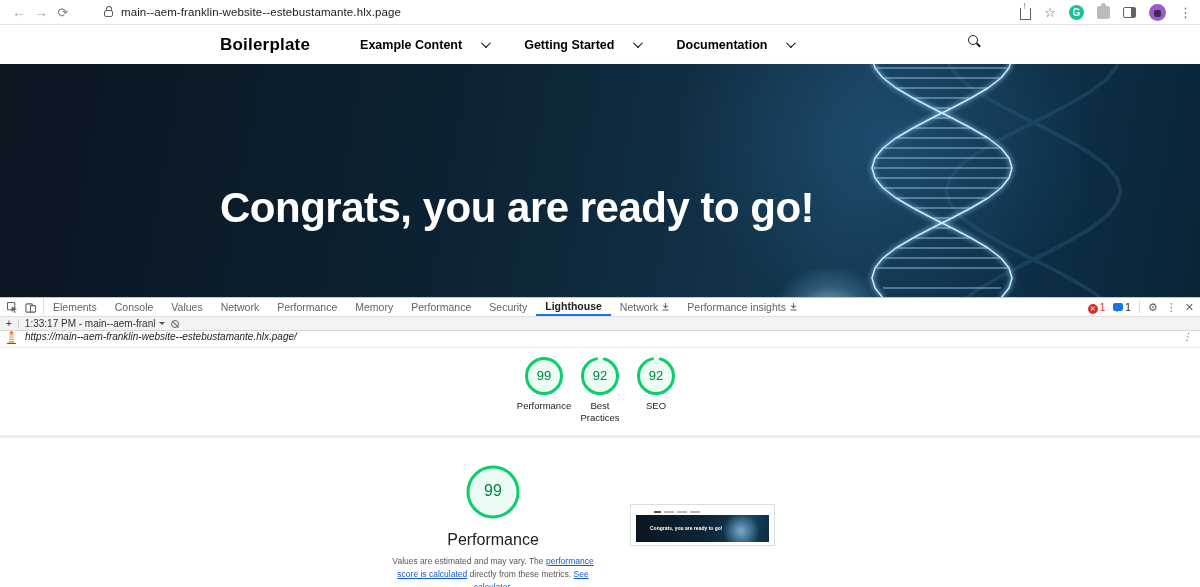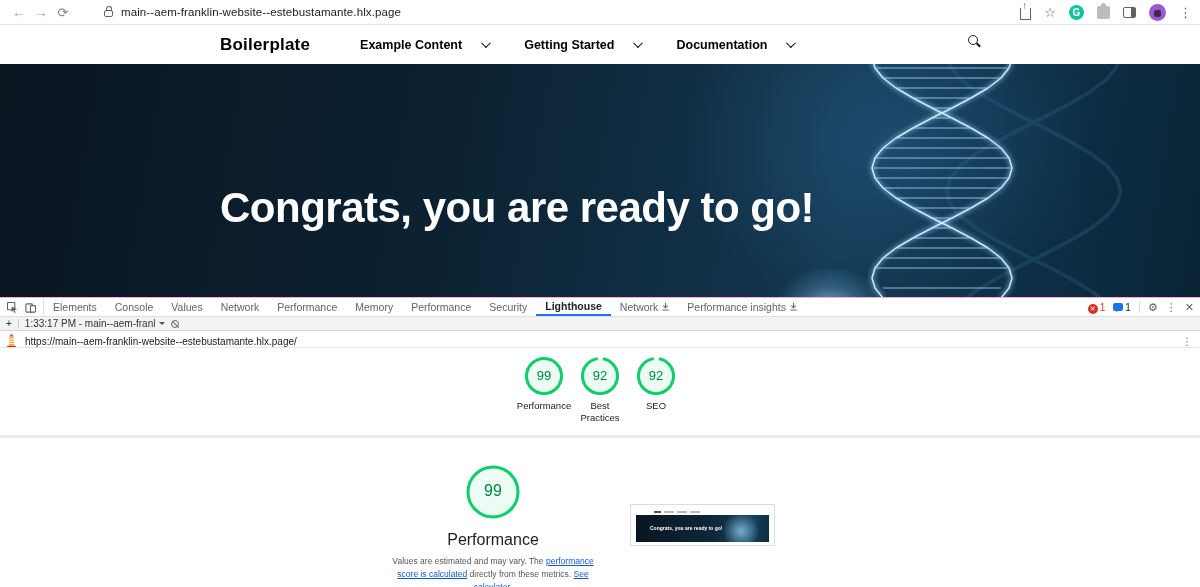--- a/index.html
+++ b/index.html
@@ -75,21 +75,21 @@
   .dt-toolbar2 { height:14px; background:#f3f3f3; border-bottom:1px solid #d6d6d6;
     display:flex; align-items:center; font-size:10px; color:#333; gap:6px; padding:0 6px;}
   .tb-sep { width:1px; height:10px; background:#d0d0d0; }
   .run-select { display:flex; align-items:center; gap:4px; cursor:pointer;}
   .sel-arrow { width:0; height:0; border:3px solid transparent; border-top-color:#555; margin-top:3px;}
   .block-icon { width:8px; height:8px; border:1.2px solid #5f6368; border-radius:50%; position:relative;}
   .block-icon:before { content:""; position:absolute; left:-1px; top:3px; width:9px; height:1.2px;
     background:#5f6368; transform:rotate(45deg);}
 
   .dt-urlrow { height:17px; background:#fff; border-bottom:1px solid #e6e6e6;
-    display:flex; align-items:flex-end; padding:0 6px; gap:8px;}
+    display:flex; align-items:flex-start; padding:0 6px; gap:8px;font-style:italic;}
   .lh-url { font-size:10px; color:#202124; flex:1;}
   .urlrow-menu { color:#5f6368; font-size:10px; padding-right:2px;}
 
   .dt-report { flex:1; position:relative; background:#fff; }
 
   
   .scores-row { position:absolute; top:8px; left:0; right:0; display:flex; justify-content:center; }
   .gauge { width:56px; text-align:center; position:relative; }
   .gauge svg { display:block; margin:0 auto; }
   .g-bg { fill:rgba(12,206,107,.08); stroke:none; }

